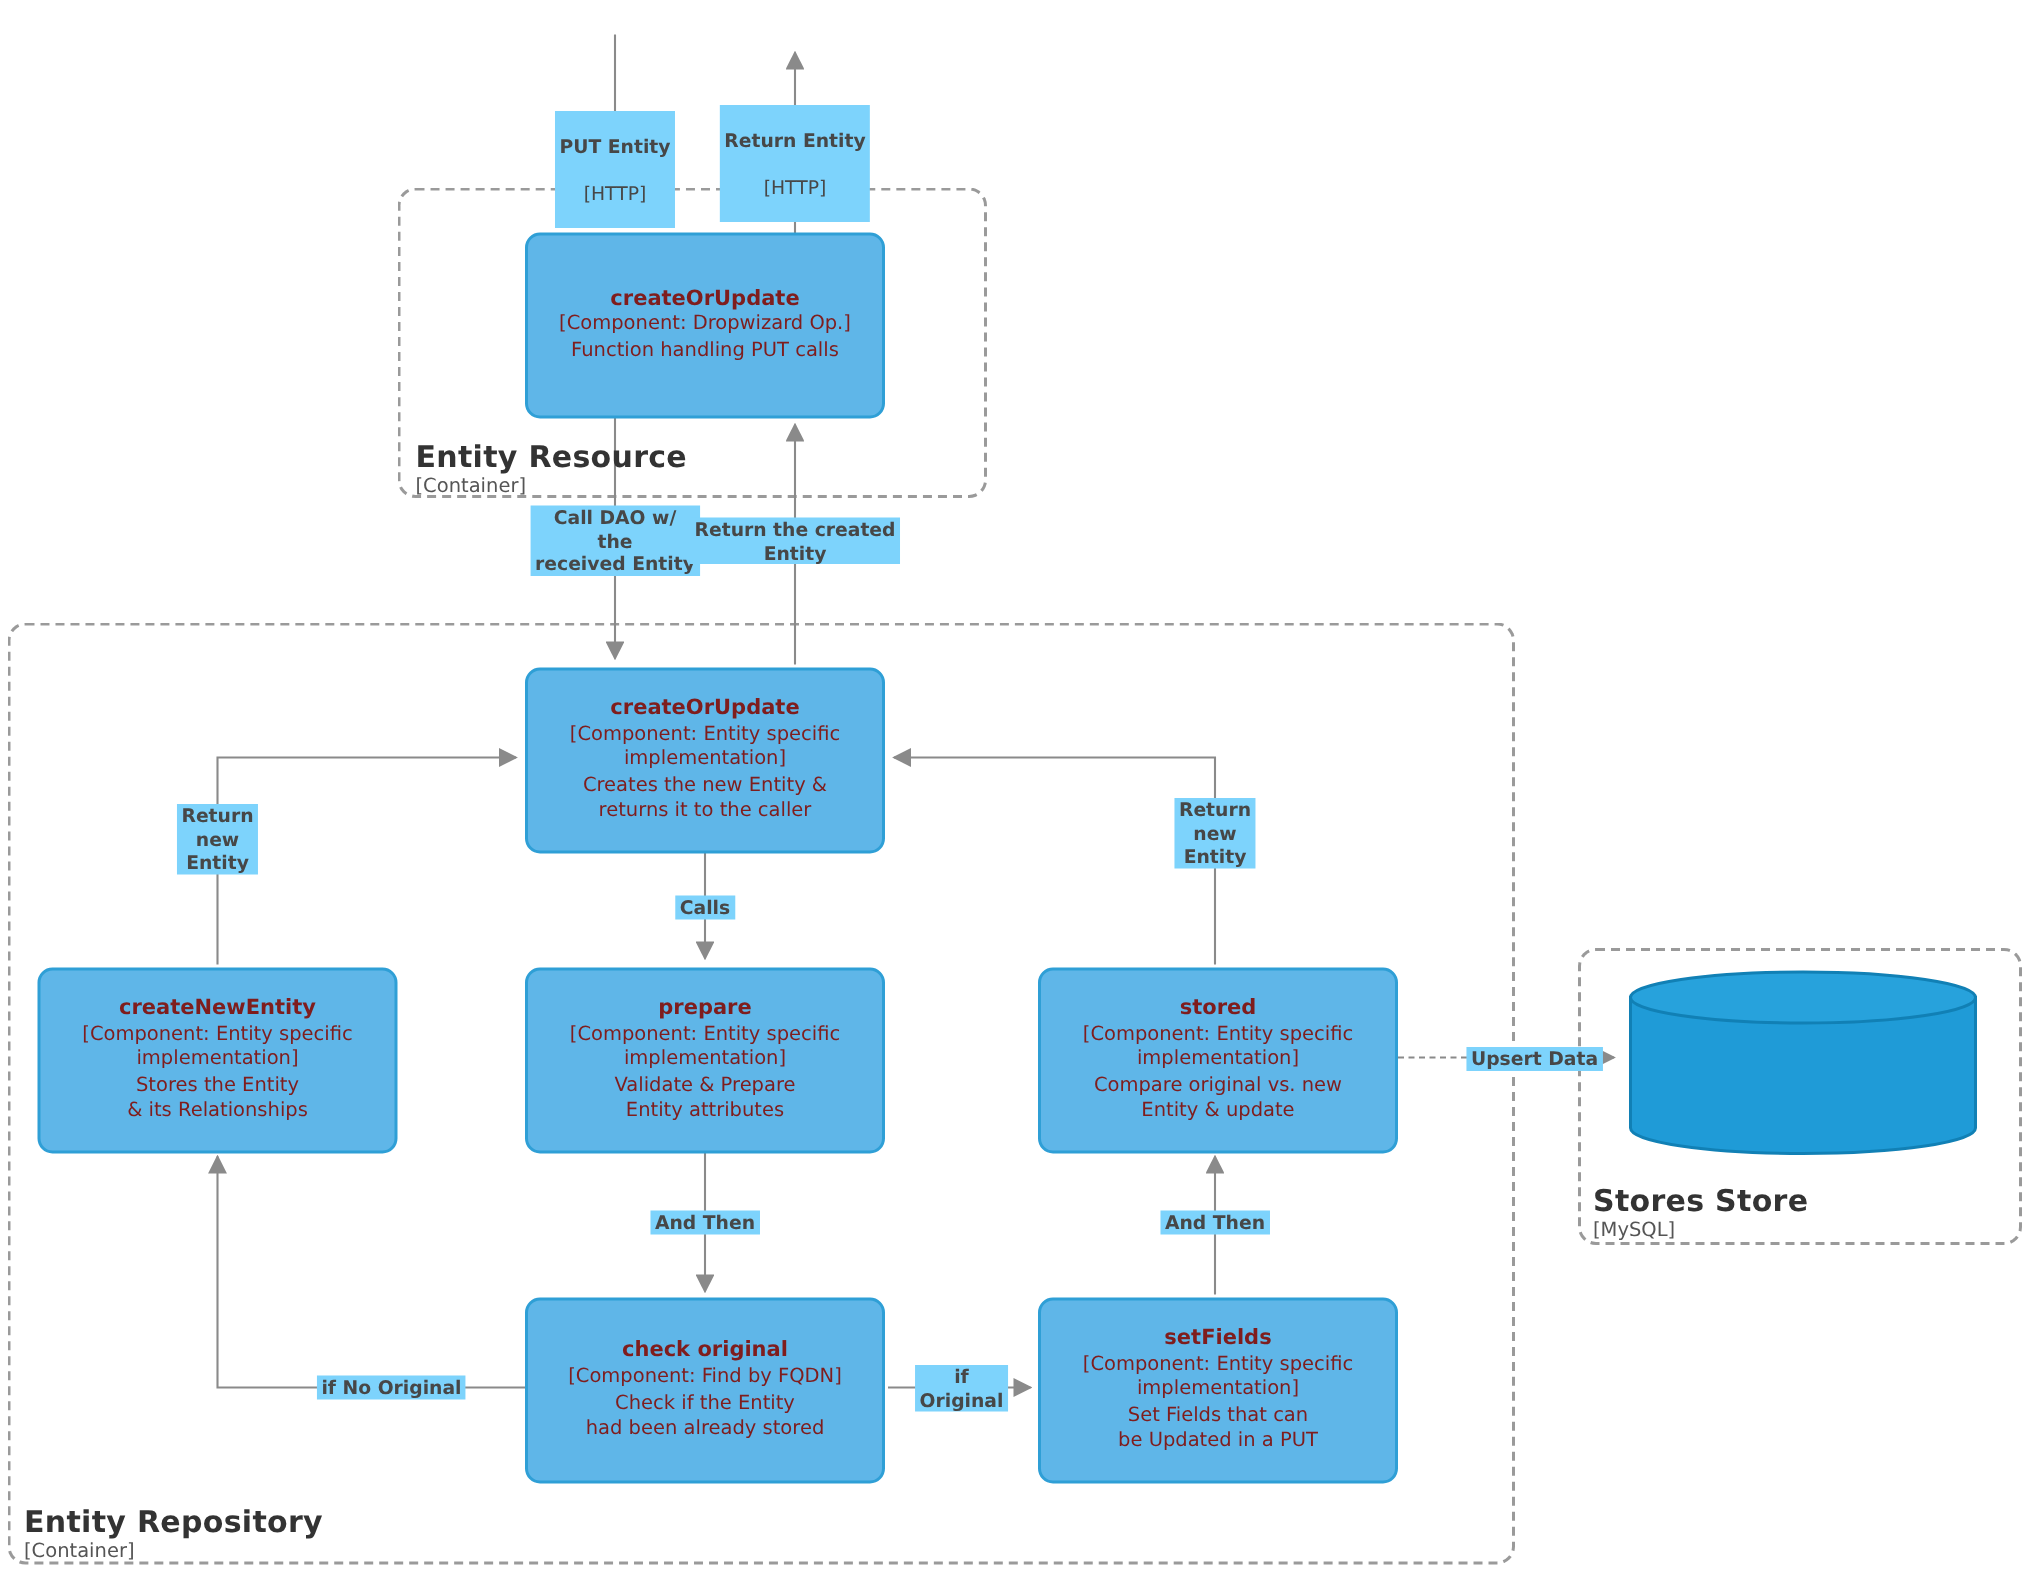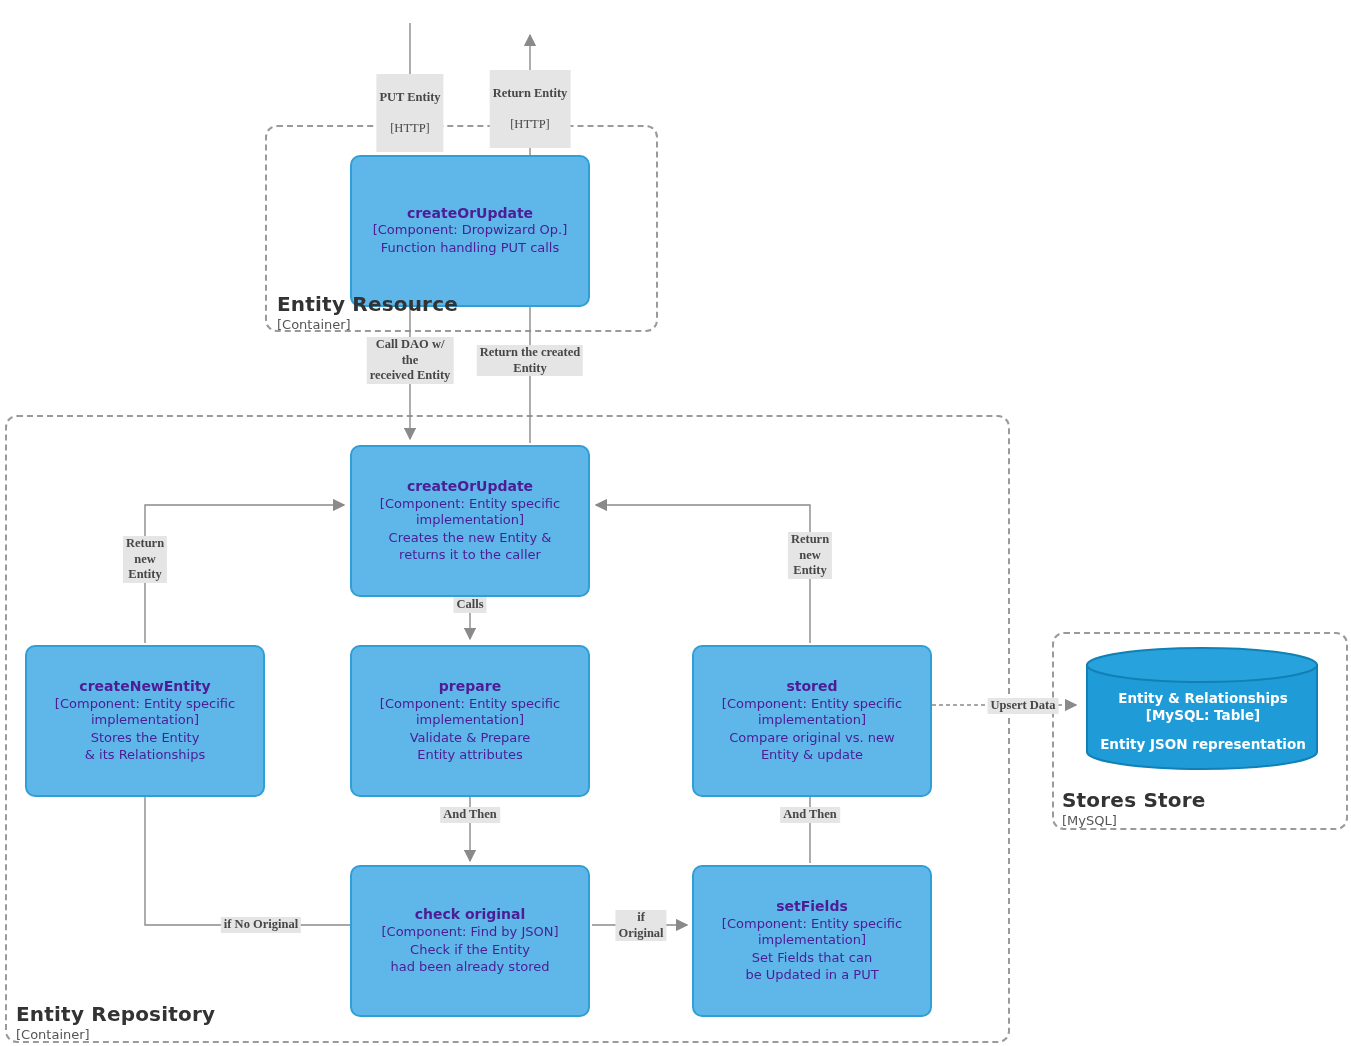--- a/index.html
+++ b/index.html
@@ -9,33 +9,33 @@
   }
   .connectors { position:absolute; left:0; top:0; z-index:1; }
   .container {
     position:absolute; border:2px dashed #9a9a9a; border-radius:12px;
     box-sizing:border-box; background:transparent; z-index:0;
   }
   .container-label { position:absolute; z-index:3; }
   .container-name { font-size:20px; font-weight:bold; color:#333333; letter-spacing:0.2px; }
   .container-type { font-size:13px; color:#555555; margin-top:1px; }
   .comp {
-    position:absolute; width:240px; height:152px; box-sizing:border-box;
+    position:absolute; width:240px; height:124px; box-sizing:border-box;
     background:#5fb6e8; border:2px solid #2f9fd6; border-radius:10px;
-    color:#4c1d95; text-align:center; z-index:2;
+    color:#7f1d1d; text-align:center; z-index:2;
     display:flex; flex-direction:column; justify-content:center; align-items:center;
     padding:6px 10px;
   }
   .comp-title { font-size:14px; font-weight:bold; line-height:1.25; }
   .comp-sub { font-size:13px; line-height:1.25; white-space:pre-line; }
   .comp-desc { font-size:13px; line-height:1.3; margin-top:2px; white-space:pre-line; }
   .edge-label {
     position:absolute; transform:translateX(-50%); text-align:center;
-    font-size:12.5px; font-weight:bold; color:#474747; background:#e5e5e5;
-    white-space:pre-line; line-height:1.25; padding:0 3px; z-index:3;font-family:Liberation Serif, serif;
+    font-size:12.5px; font-weight:bold; color:#474747; background:#7dd3fc;
+    white-space:pre-line; line-height:1.25; padding:0 3px; z-index:3;
   }
   .flow-sub { font-weight:normal; }
   .db-svg { position:absolute; z-index:2; }
   .db-text {
     position:absolute; width:236px; text-align:center; color:#ffffff; z-index:3;
     font-size:13.5px; font-weight:bold; line-height:1.25;
   }
   .db-desc { margin-top:12px; }
 </style>
 </head>
@@ -98,41 +98,36 @@
 
   <div class="comp" style="left:692px; top:645px;">
     <div class="comp-title">stored</div>
     <div class="comp-sub">[Component: Entity specific implementation]</div>
     <div class="comp-desc">Compare original vs. new
 Entity &amp; update</div>
   </div>
 
   <div class="comp" style="left:350px; top:865px;">
     <div class="comp-title">check original</div>
-    <div class="comp-sub">[Component: Find by JSON]</div>
+    <div class="comp-sub">[Component: Find by FQDN]</div>
     <div class="comp-desc">Check if the Entity
 had been already stored</div>
   </div>
 
   <div class="comp" style="left:692px; top:865px;">
     <div class="comp-title">setFields</div>
     <div class="comp-sub">[Component: Entity specific implementation]</div>
     <div class="comp-desc">Set Fields that can
 be Updated in a PUT</div>
   </div>
 
   <svg class="db-svg" style="left:1085px; top:646px;" width="236" height="128">
     <path d="M2,19 V106 A115,17 0 0 0 232,106 V19 Z" fill="#1f9bd7" stroke="#1180b5" stroke-width="2"></path>
     <ellipse cx="117" cy="19" rx="115" ry="17" fill="#27a2dc" stroke="#1180b5" stroke-width="2"></ellipse>
   </svg>
-  <div class="db-text" style="left:1085px; top:690px;">
-    <div>Entity &amp; Relationships</div>
-    <div>[MySQL: Table]</div>
-    <div class="db-desc">Entity JSON representation</div>
-  </div>
 
   <div class="container-label" style="left:277px; top:292px;">
     <div class="container-name">Entity Resource</div>
     <div class="container-type">[Container]</div>
   </div>
   <div class="container-label" style="left:16px; top:1002px;">
     <div class="container-name">Entity Repository</div>
     <div class="container-type">[Container]</div>
   </div>
   <div class="container-label" style="left:1062px; top:788px;">

